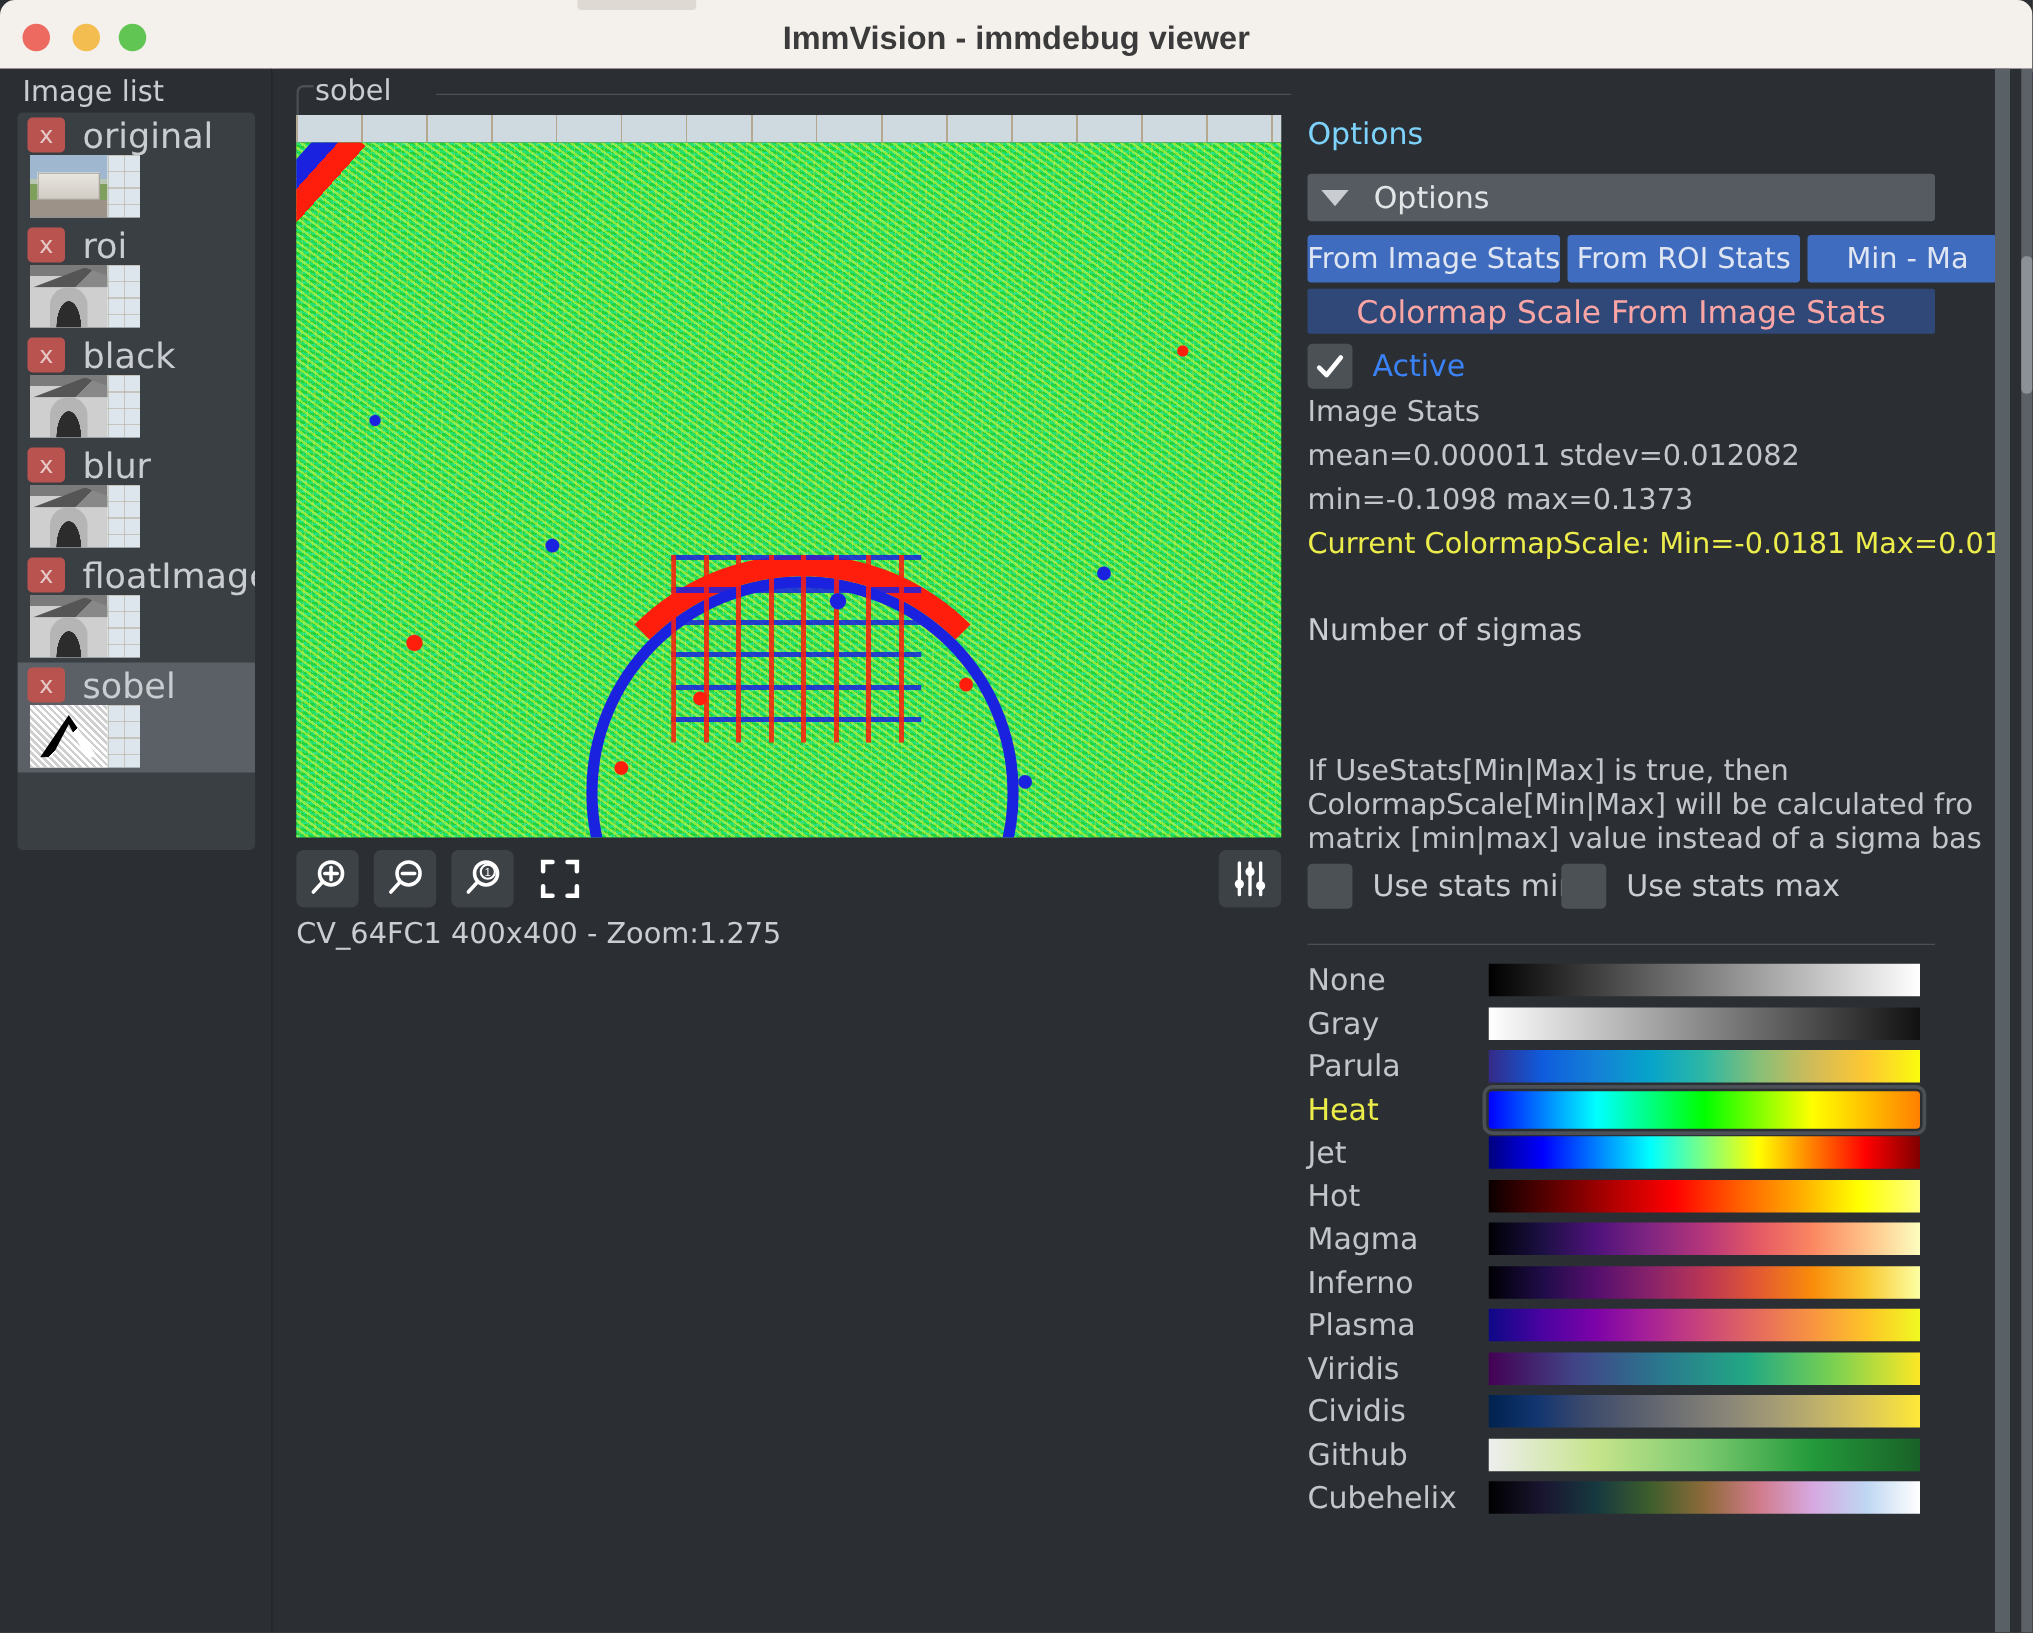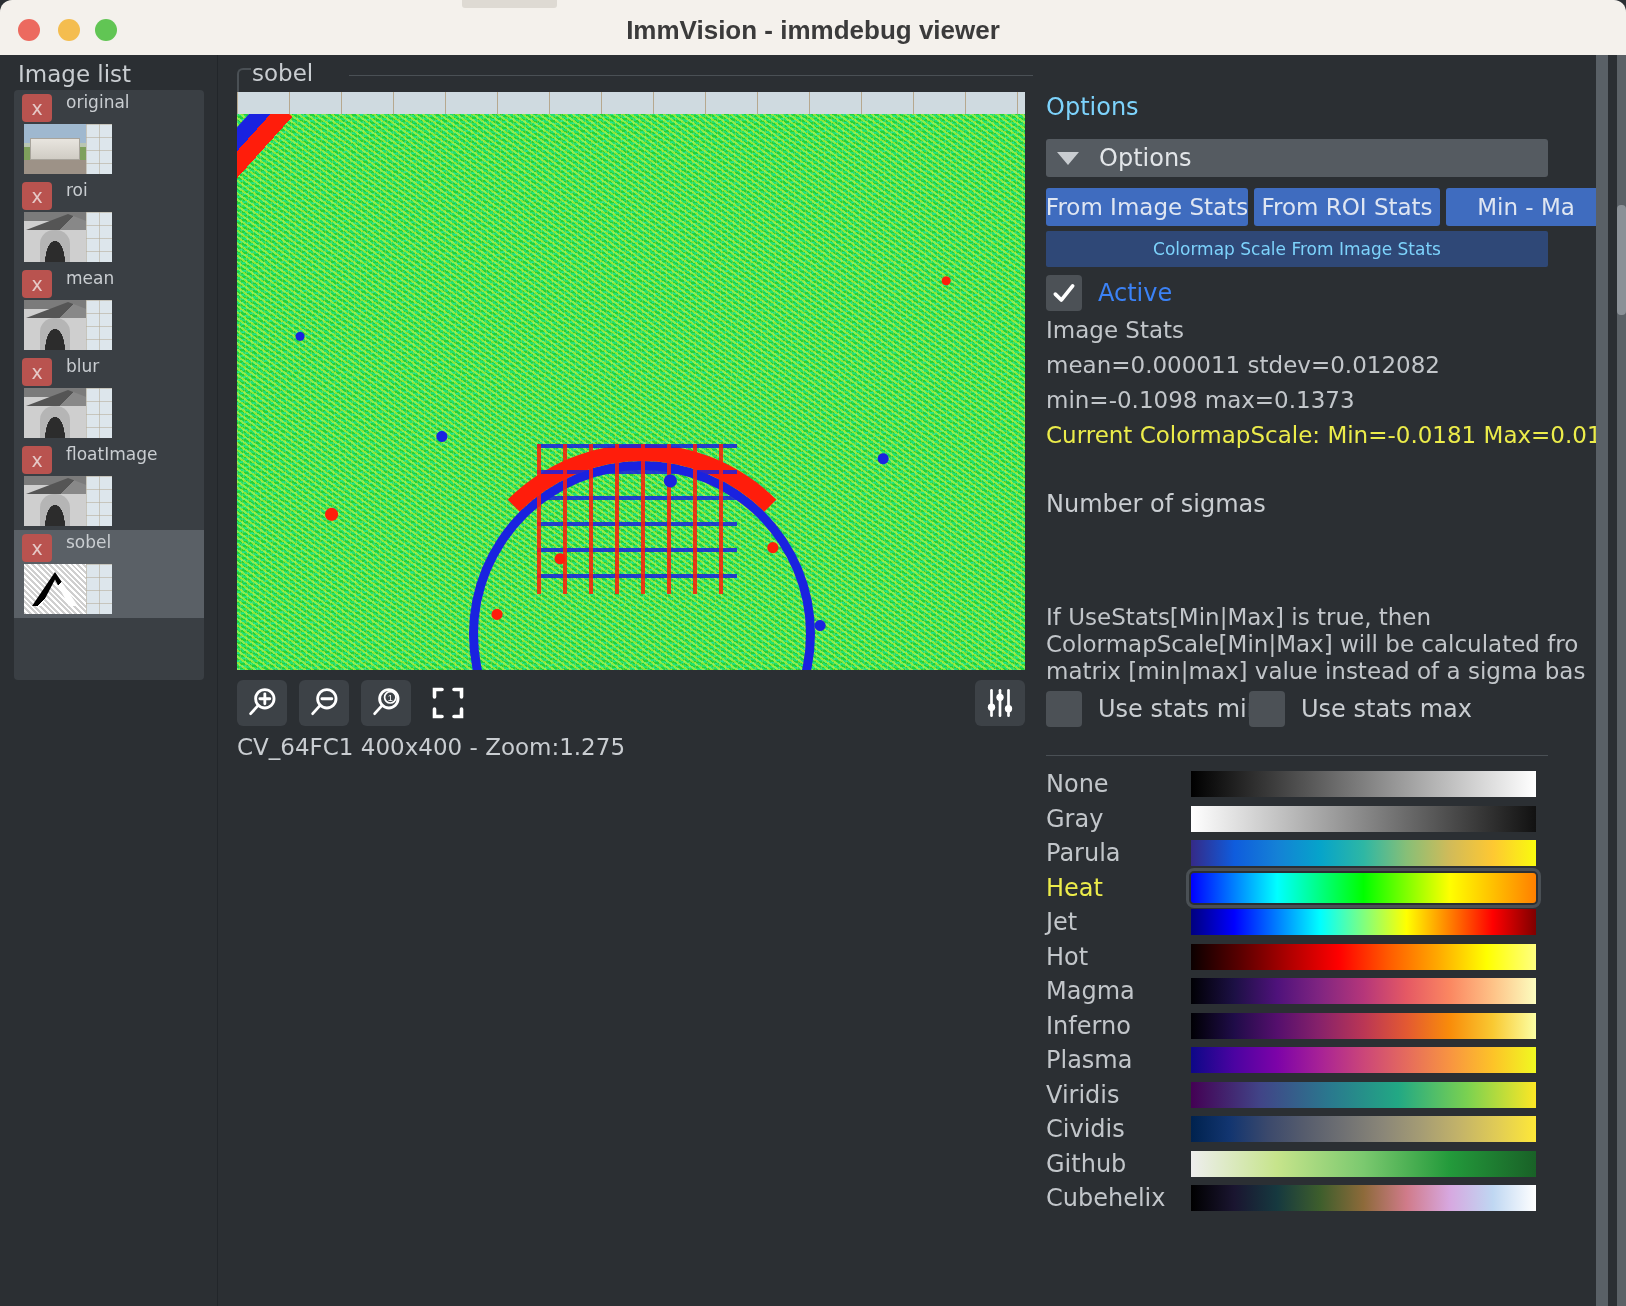--- a/index.html
+++ b/index.html
@@ -75,21 +75,21 @@
     width: 190px; height: 88px; background: #5a6066;
   }
   .x-btn {
     position: absolute; left: 8px; top: 4px;
     width: 30px; height: 28px;
     background: #b9534f; border-radius: 4px;
     color: #e6c9c7; font-size: 19px; text-align: center; line-height: 28px;
   }
   .img-label {
     position: absolute; left: 52px; top: 2px;
-    font-size: 17px; color: #c9cdd1;
+    font-size: 28px; color: #c9cdd1;
   }
   .thumb {
     position: absolute; left: 10px; top: 34px;
     width: 88px; height: 50px;
     background: #d8e2e8;
     overflow: hidden;
   }
   .thumb .house {
     position: absolute; left: 0; top: 0; width: 62px; height: 50px;
   }
@@ -264,21 +264,21 @@
     background: #3f6cbf; border-radius: 3px;
     display: flex; align-items: center; justify-content: center;
     font-size: 23px; color: #dfe6f2; white-space: nowrap;
   }
   .tab-btn.active { background: #3f6cbf; }
   #scale-banner {
     position: absolute; left: 13px; top: 176px;
     width: 502px; height: 36px;
     background: #2f4877; border-radius: 2px;
     display: flex; align-items: center; justify-content: center;
-    font-size: 17px; color: #7dd3fc;
+    font-size: 25px; color: #fca5a5;
   }
   #active-row { position: absolute; left: 13px; top: 220px; display: flex; align-items: center; }
   .checkbox {
     width: 36px; height: 36px; background: #4c5156; border-radius: 4px;
     display: flex; align-items: center; justify-content: center;
   }
   #active-label { margin-left: 16px; font-size: 24px; color: #3b82f6; }
 
   .stat-line { position: absolute; left: 13px; font-size: 23px; color: #c2c6ca; white-space: nowrap; }
   #stat-head   { top: 262px; }
@@ -368,21 +368,21 @@
           <div class="img-item">
             <div class="x-btn">x</div>
             <div class="img-label">roi</div>
             <div class="thumb">
               <div class="house ph-gray"></div>
               <div class="grid"></div>
             </div>
           </div>
           <div class="img-item">
             <div class="x-btn">x</div>
-            <div class="img-label">mean</div>
+            <div class="img-label">black</div>
             <div class="thumb">
               <div class="house ph-gray"></div>
               <div class="grid"></div>
             </div>
           </div>
           <div class="img-item">
             <div class="x-btn">x</div>
             <div class="img-label">blur</div>
             <div class="thumb">
               <div class="house ph-gray"></div>

